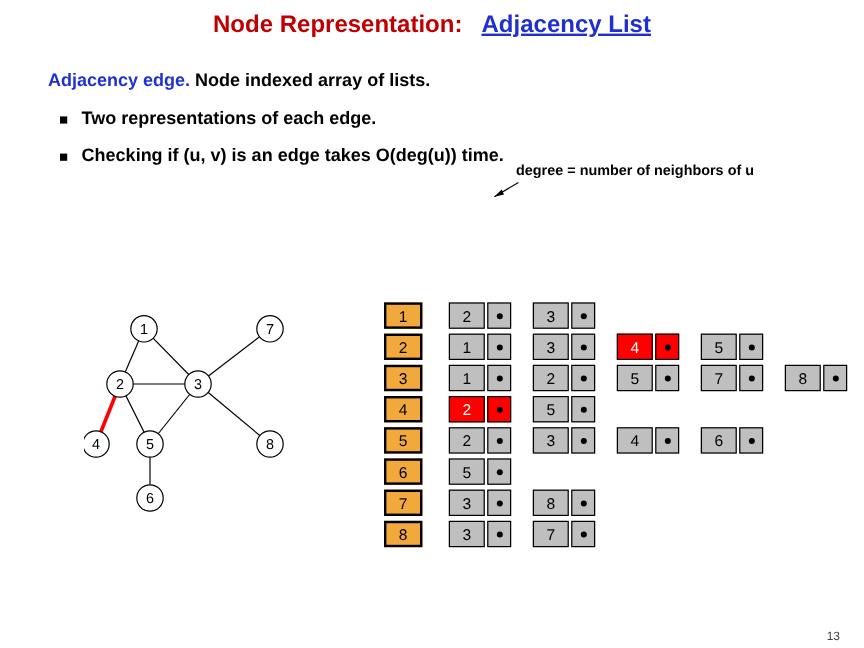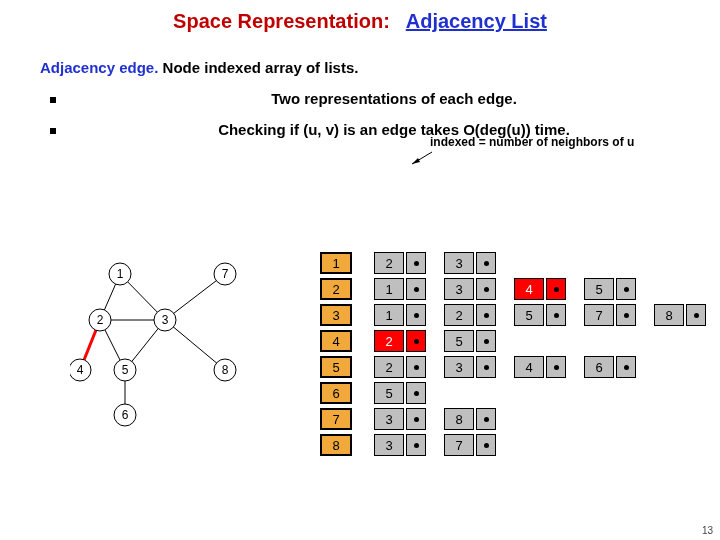--- a/index.html
+++ b/index.html
@@ -32,21 +32,20 @@
     margin: 0 0 0 50px;
     padding: 0;
   }
   ul.bullets li {
     position: relative;
     font-size: 15px;
     font-weight: bold;
     color: #000;
     margin: 14px 0;
     padding-left: 18px;
-    text-align: center;
   }
   ul.bullets li::before {
     content: "";
     position: absolute;
     left: 0;
     top: 7px;
     width: 6px;
     height: 6px;
     background: #000;
   }
@@ -123,46 +122,46 @@
     align-items: center;
     justify-content: center;
   }
   .ptr-cell.red { background: #ff0000; }
   .ptr-dot {
     width: 5px; height: 5px; background: #000; border-radius: 50%;
   }
   .gap { width: 20px; }
   .page-num {
     position: absolute;
-    right: 7px;
+    right: 20px;
     bottom: 4px;
     font-size: 10px;
     color: #444;
   }
 </style>
 </head>
 <body>
 
 <div class="title">
-  <span class="red">Space Representation:</span>
+  <span class="red">Node Representation:</span>
   &nbsp;
   <span class="blue">Adjacency List</span>
 </div>
 
 <div class="subtitle">
   <span class="blue">Adjacency edge.</span>
   <span>Node indexed array of lists.</span>
 </div>
 
 <ul class="bullets">
   <li>Two representations of each edge.</li>
   <li>Checking if (u, v) is an edge takes O(deg(u)) time.</li>
 </ul>
 
-<div class="degree-note">indexed = number of neighbors of u</div>
+<div class="degree-note">degree = number of neighbors of u</div>
 <svg class="degree-arrow" viewBox="0 0 26 16">
   <line x1="24" y1="2" x2="4" y2="14" stroke="#000" stroke-width="1"></line>
   <polygon points="4,14 10,8 12,12" fill="#000"></polygon>
 </svg>
 
 <div class="content-row">
 
   <svg class="graph-svg" width="200" height="180">
     <g id="graph-edges" stroke="#000" stroke-width="1">
         <line x1="50" y1="14" x2="30" y2="60"></line>

